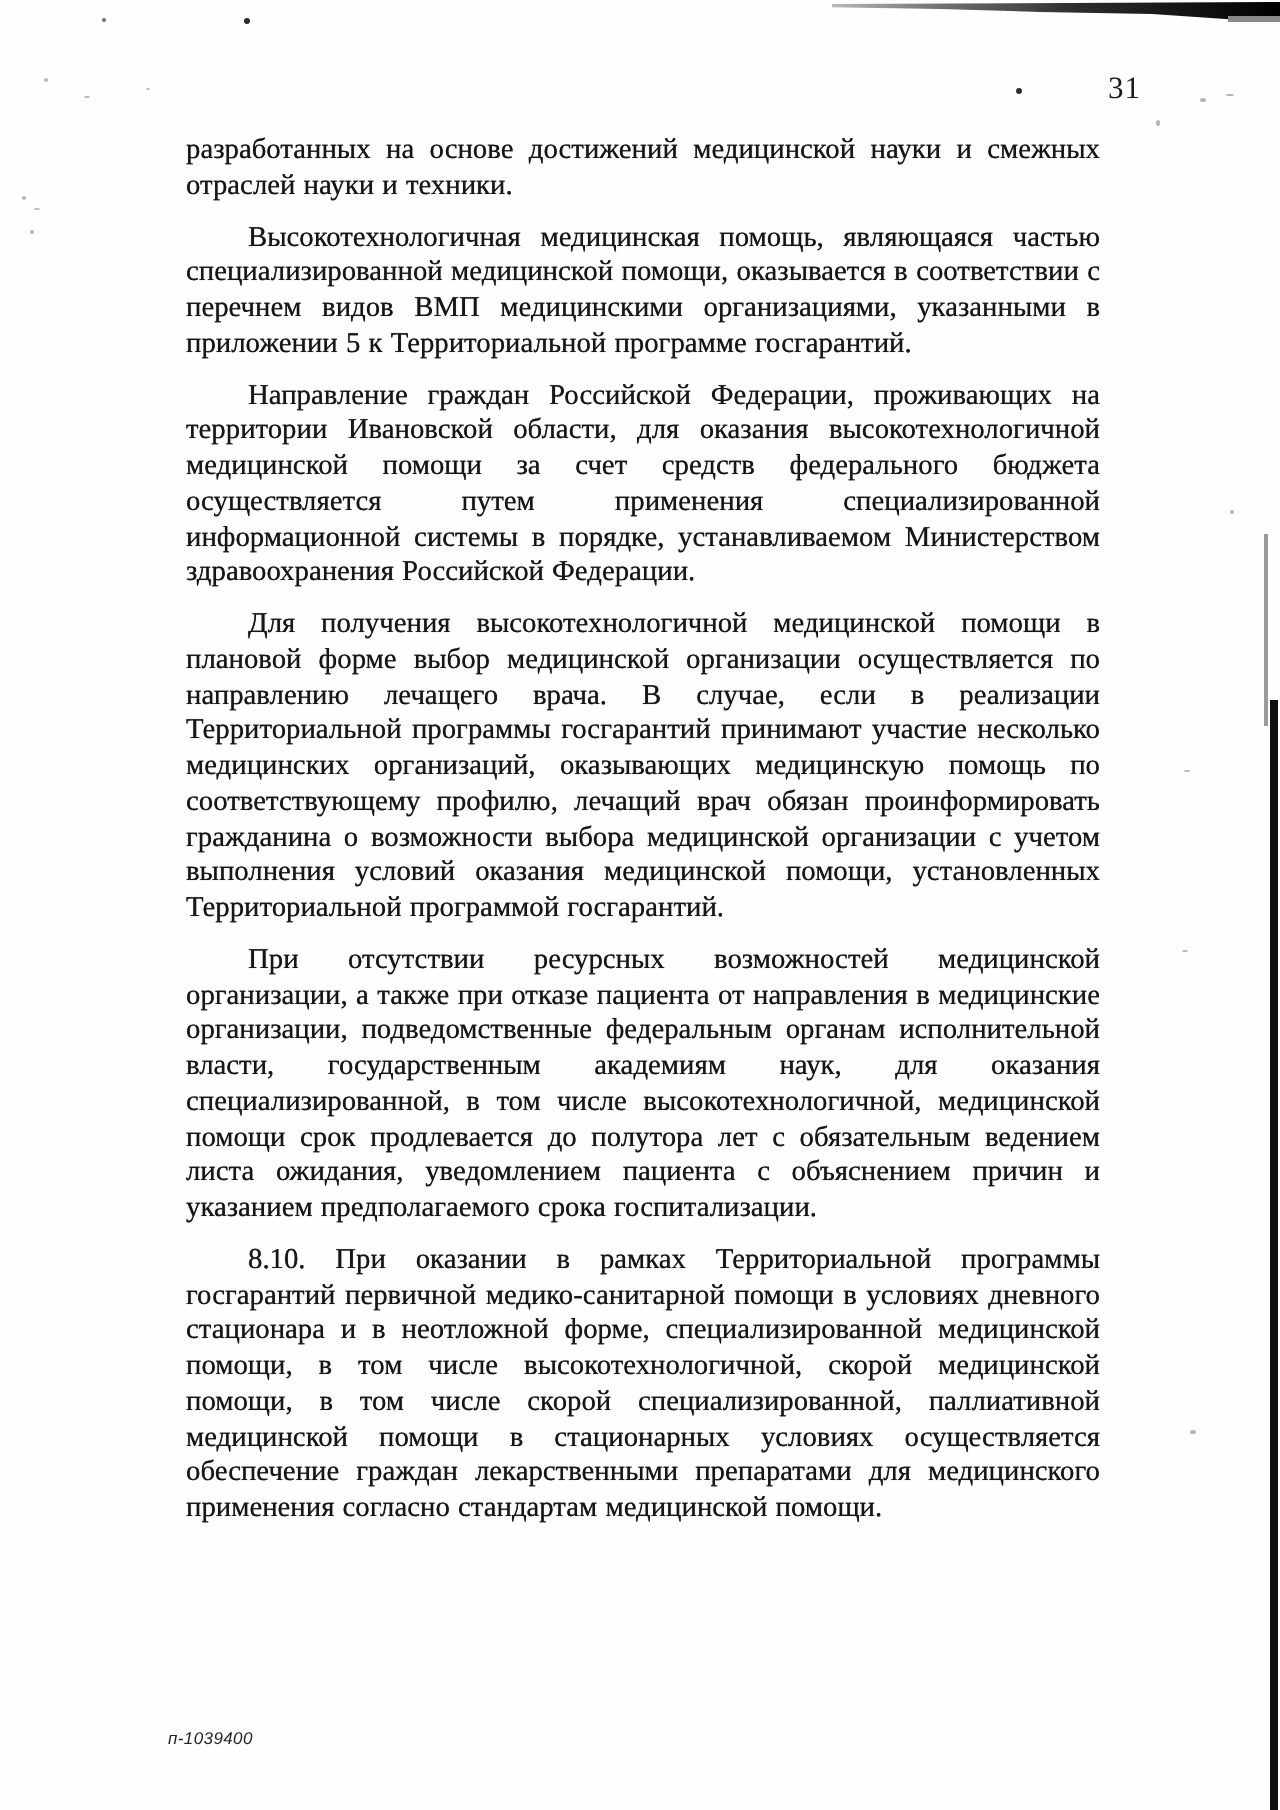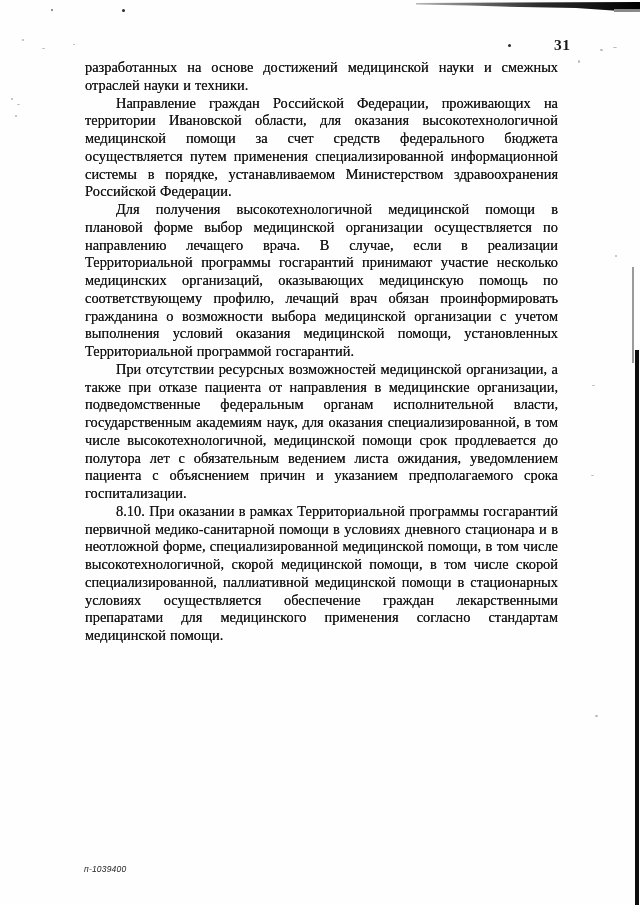--- a/index.html
+++ b/index.html
@@ -14,38 +14,38 @@
     background: #fefefe;
     overflow: hidden;
     font-family: "Liberation Serif", "DejaVu Serif", serif;
     color: #171717;
   }
   .page-number {
     position: absolute;
     top: 36px;
     left: 554px;
     font-size: 15.5px;
-    font-weight: bold;
+    font-weight: normal;
     letter-spacing: 0.5px;
     color: #1a1a1a;
   }
   .text-block {
     position: absolute;
     left: 85px;
     top: 59px;
     width: 473px;
     font-size: 14.4px;
     line-height: 17.75px;
     text-align: justify;
     color: #161616;
     text-shadow: 0 0 0.35px #2a2a2a;
     word-spacing: 0.5px;
   }
   .text-block p {
-    margin: 0;
+    margin: 8px;
     text-indent: 31px;
   }
   .text-block p.continuation {
     text-indent: 0;
   }
   .footer-code {
     position: absolute;
     left: 84px;
     top: 864px;
     font-size: 8.5px;
@@ -123,20 +123,21 @@
   <div class="speck faint" style="left:600px; top:49px; width:3px; height:2px;"></div>
   <div class="speck faint" style="left:592px; top:385px;width:3px; height:1px;"></div>
   <div class="speck faint" style="left:591px; top:475px;width:3px; height:1px;"></div>
   <div class="speck faint" style="left:595px; top:715px;width:3px; height:2px;"></div>
   <div class="speck faint" style="left:615px; top:255px;width:2px; height:2px;"></div>
 
   <div class="page-number">31</div>
 
   <div class="text-block">
     <p class="continuation">разработанных на основе достижений медицинской науки и смежных отраслей науки и техники.</p>
+    <p>Высокотехнологичная медицинская помощь, являющаяся частью специализированной медицинской помощи, оказывается в соответствии с перечнем видов ВМП медицинскими организациями, указанными в приложении 5 к Территориальной программе госгарантий.</p>
     <p>Направление граждан Российской Федерации, проживающих на территории Ивановской области, для оказания высокотехнологичной медицинской помощи за счет средств федерального бюджета осуществляется путем применения специализированной информационной системы в порядке, устанавливаемом Министерством здравоохранения Российской Федерации.</p>
     <p>Для получения высокотехнологичной медицинской помощи в плановой форме выбор медицинской организации осуществляется по направлению лечащего врача. В случае, если в реализации Территориальной программы госгарантий принимают участие несколько медицинских организаций, оказывающих медицинскую помощь по соответствующему профилю, лечащий врач обязан проинформировать гражданина о возможности выбора медицинской организации с учетом выполнения условий оказания медицинской помощи, установленных Территориальной программой госгарантий.</p>
     <p>При отсутствии ресурсных возможностей медицинской организации, а также при отказе пациента от направления в медицинские организации, подведомственные федеральным органам исполнительной власти, государственным академиям наук, для оказания специализированной, в том числе высокотехнологичной, медицинской помощи срок продлевается до полутора лет с обязательным ведением листа ожидания, уведомлением пациента с объяснением причин и указанием предполагаемого срока госпитализации.</p>
     <p>8.10. При оказании в рамках Территориальной программы госгарантий первичной медико-санитарной помощи в условиях дневного стационара и в неотложной форме, специализированной медицинской помощи, в том числе высокотехнологичной, скорой медицинской помощи, в том числе скорой специализированной, паллиативной медицинской помощи в стационарных условиях осуществляется обеспечение граждан лекарственными препаратами для медицинского применения согласно стандартам медицинской помощи.</p>
   </div>
 
   <div class="footer-code">п-1039400</div>
 
 </div>
 

